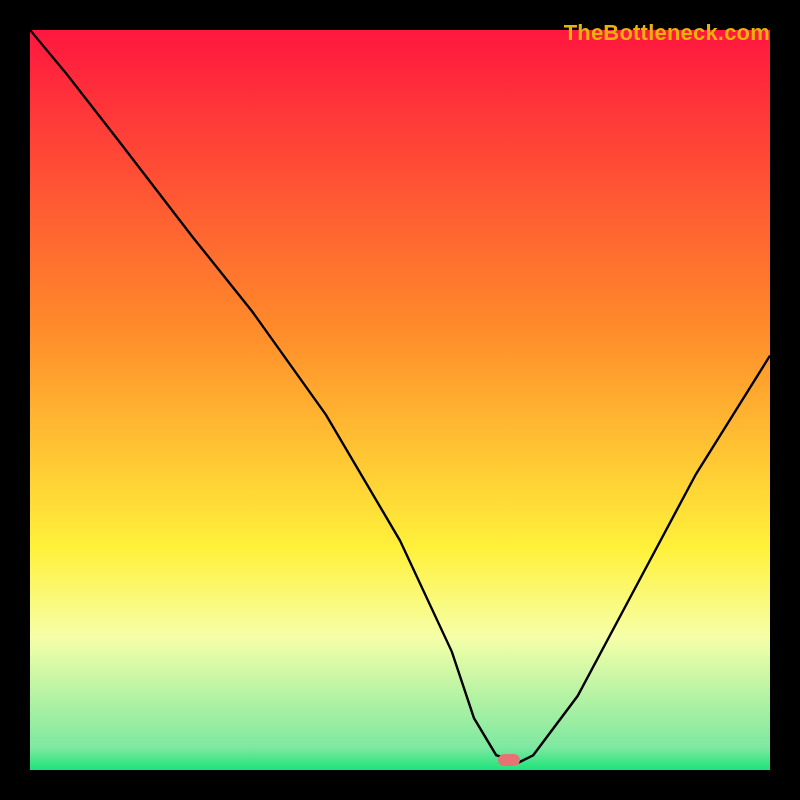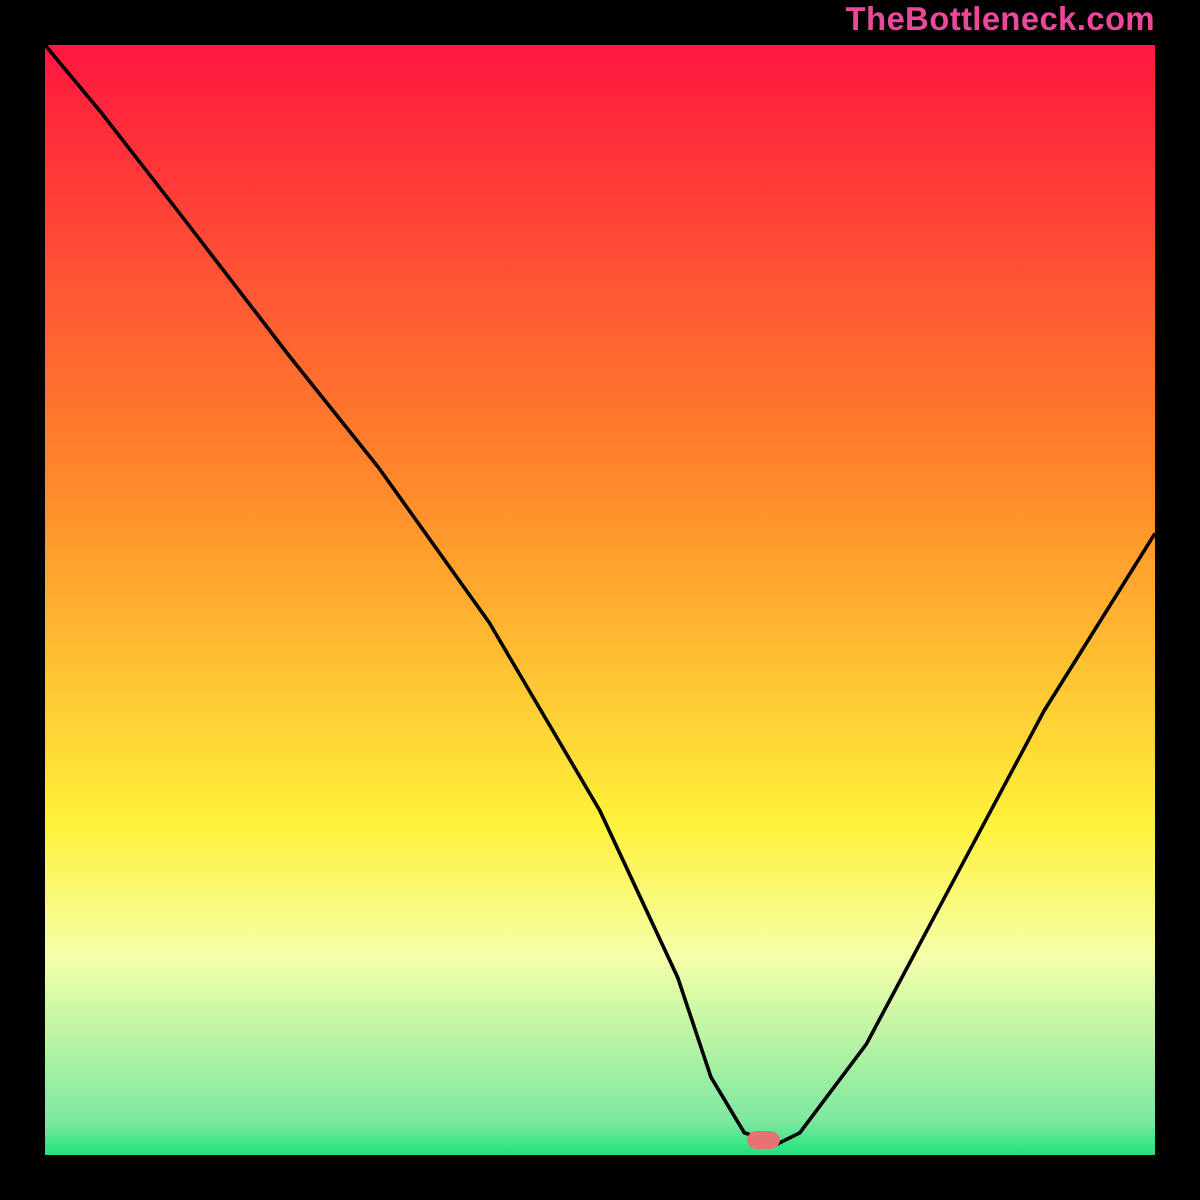--- a/index.html
+++ b/index.html
@@ -54,25 +54,25 @@
   }
   .minpoint {
     position: absolute;
     width: 22px;
     height: 12px;
     border-radius: 6px;
     transform: translate(-50%, -50%);
   }
   .watermark {
     position: absolute;
-    top: 0;
+    top: 20px;
     right: 30px;
     font-size: 22px;
     font-weight: 600;
-    color: #ec4899;
+    color: #eab308;
     letter-spacing: 0.2px;
     user-select: none;
   }
 </style>
 </head>
 <body>
 
 <div class="canvas-wrap">
   <div class="plot-area">
     <div class="gradient" id="bg-grad" style="background: linear-gradient(rgb(255, 23, 63) 0%, rgb(255, 138, 42) 40%, rgb(255, 241, 58) 70%, rgb(246, 255, 168) 82%, rgb(125, 232, 160) 97%, rgb(29, 227, 122) 100%);"></div>

